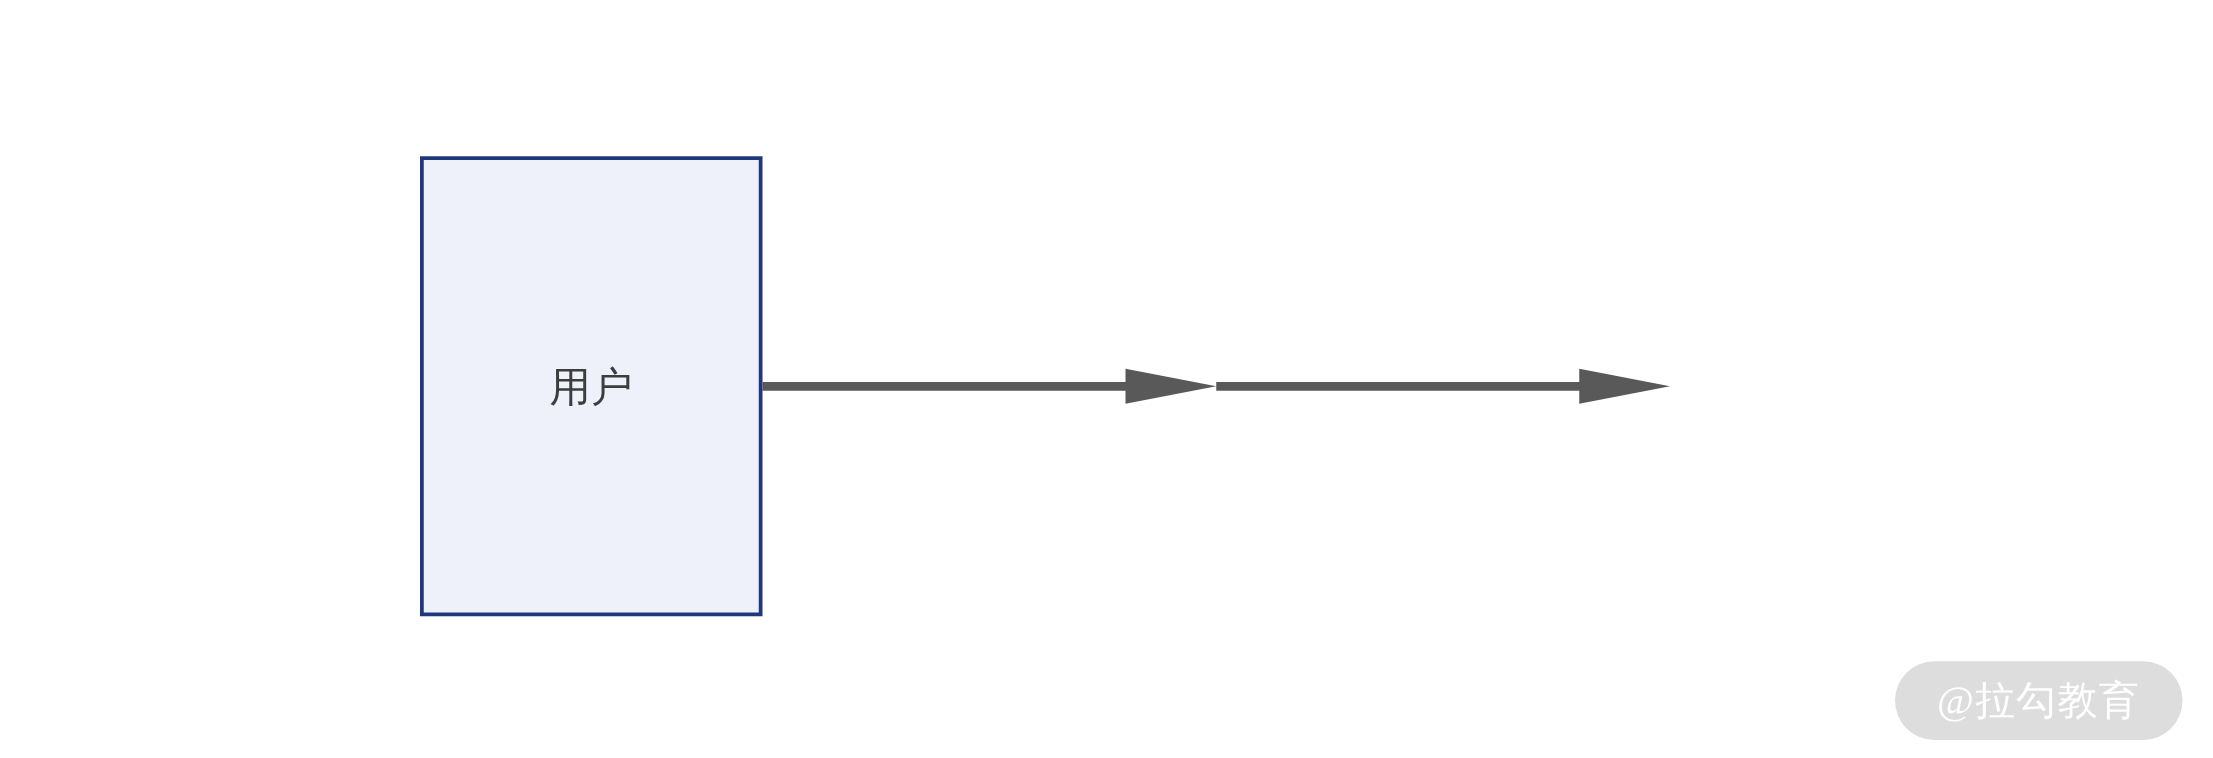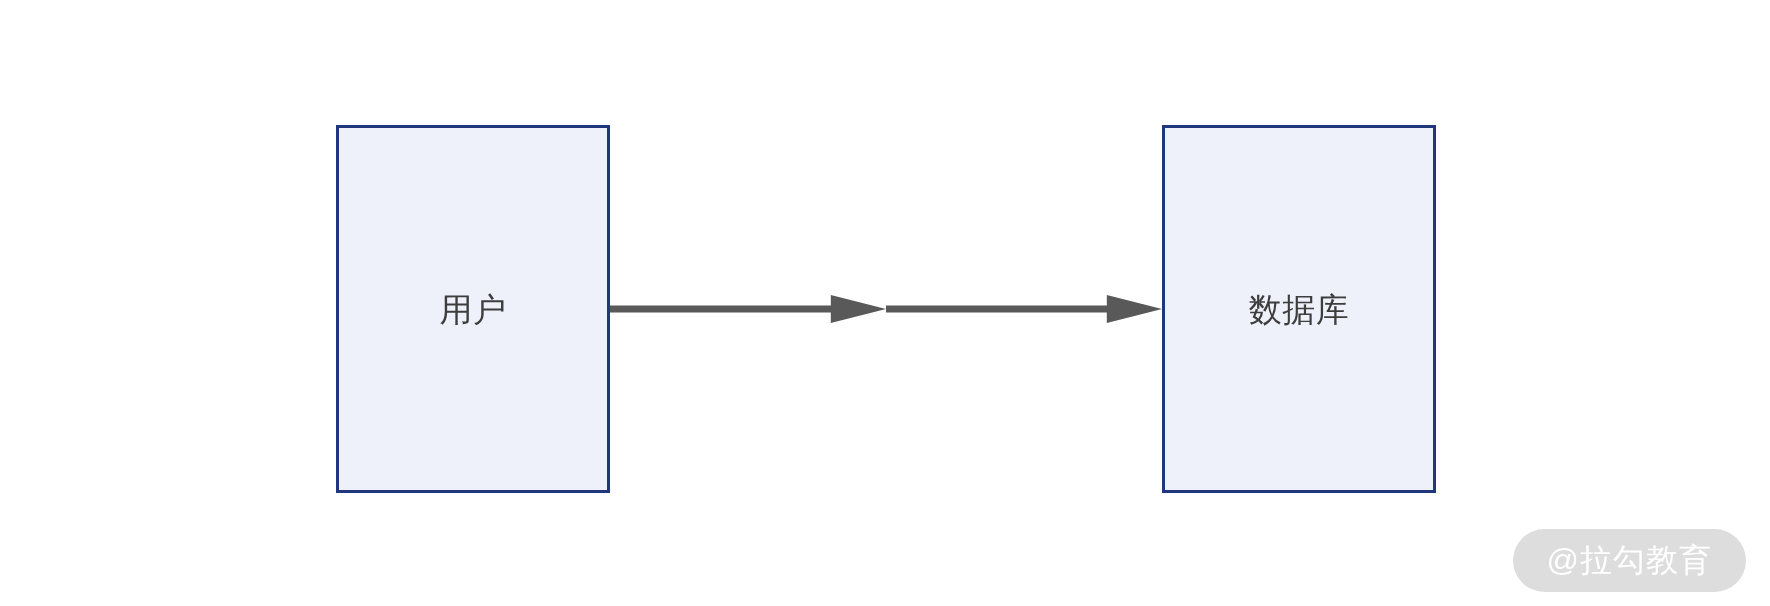--- a/index.html
+++ b/index.html
@@ -20,21 +20,21 @@
     width: 1770px;
     height: 606px;
     background: #ffffff;
   }
 
   
   .flow {
     position: absolute;
     left: 336px;
     top: 125px;
-    width: 1100px;
+    width: 1000px;
     height: 368px;
     display: flex;
     flex-direction: row;
     align-items: stretch;
     justify-content: space-between;
   }
 
   .node {
     width: 274px;
     height: 368px;
@@ -84,21 +84,21 @@
     display: flex;
     align-items: center;
     justify-content: center;
   }
   .watermark-text {
     color: #ffffff;
     font-size: 32px;
     line-height: 1.1;
     letter-spacing: 1px;
     white-space: nowrap;
-    font-family: Liberation Sans, sans-serif;
+    font-family: Liberation Serif, serif;
   }
 </style>
 </head>
 <body>
 
 <div class="canvas">
 
   <div class="flow">
 
     <div class="node">
@@ -113,23 +113,20 @@
     </div>
 
 
     <div class="connector">
       <svg viewBox="0 0 130 34" preserveAspectRatio="none">
         <line x1="0" y1="17" x2="112" y2="17" stroke="#595959" stroke-width="7"></line>
         <polygon points="104,3 130,17 104,31" fill="#595959"></polygon>
       </svg>
     </div>
 
-    <div class="node">
-      <span class="node-label">数据库</span>
-    </div>
 
   </div>
 
   <div class="watermark">
     <span class="watermark-text">@拉勾教育</span>
   </div>
 
 </div>
 
 </body></html>

